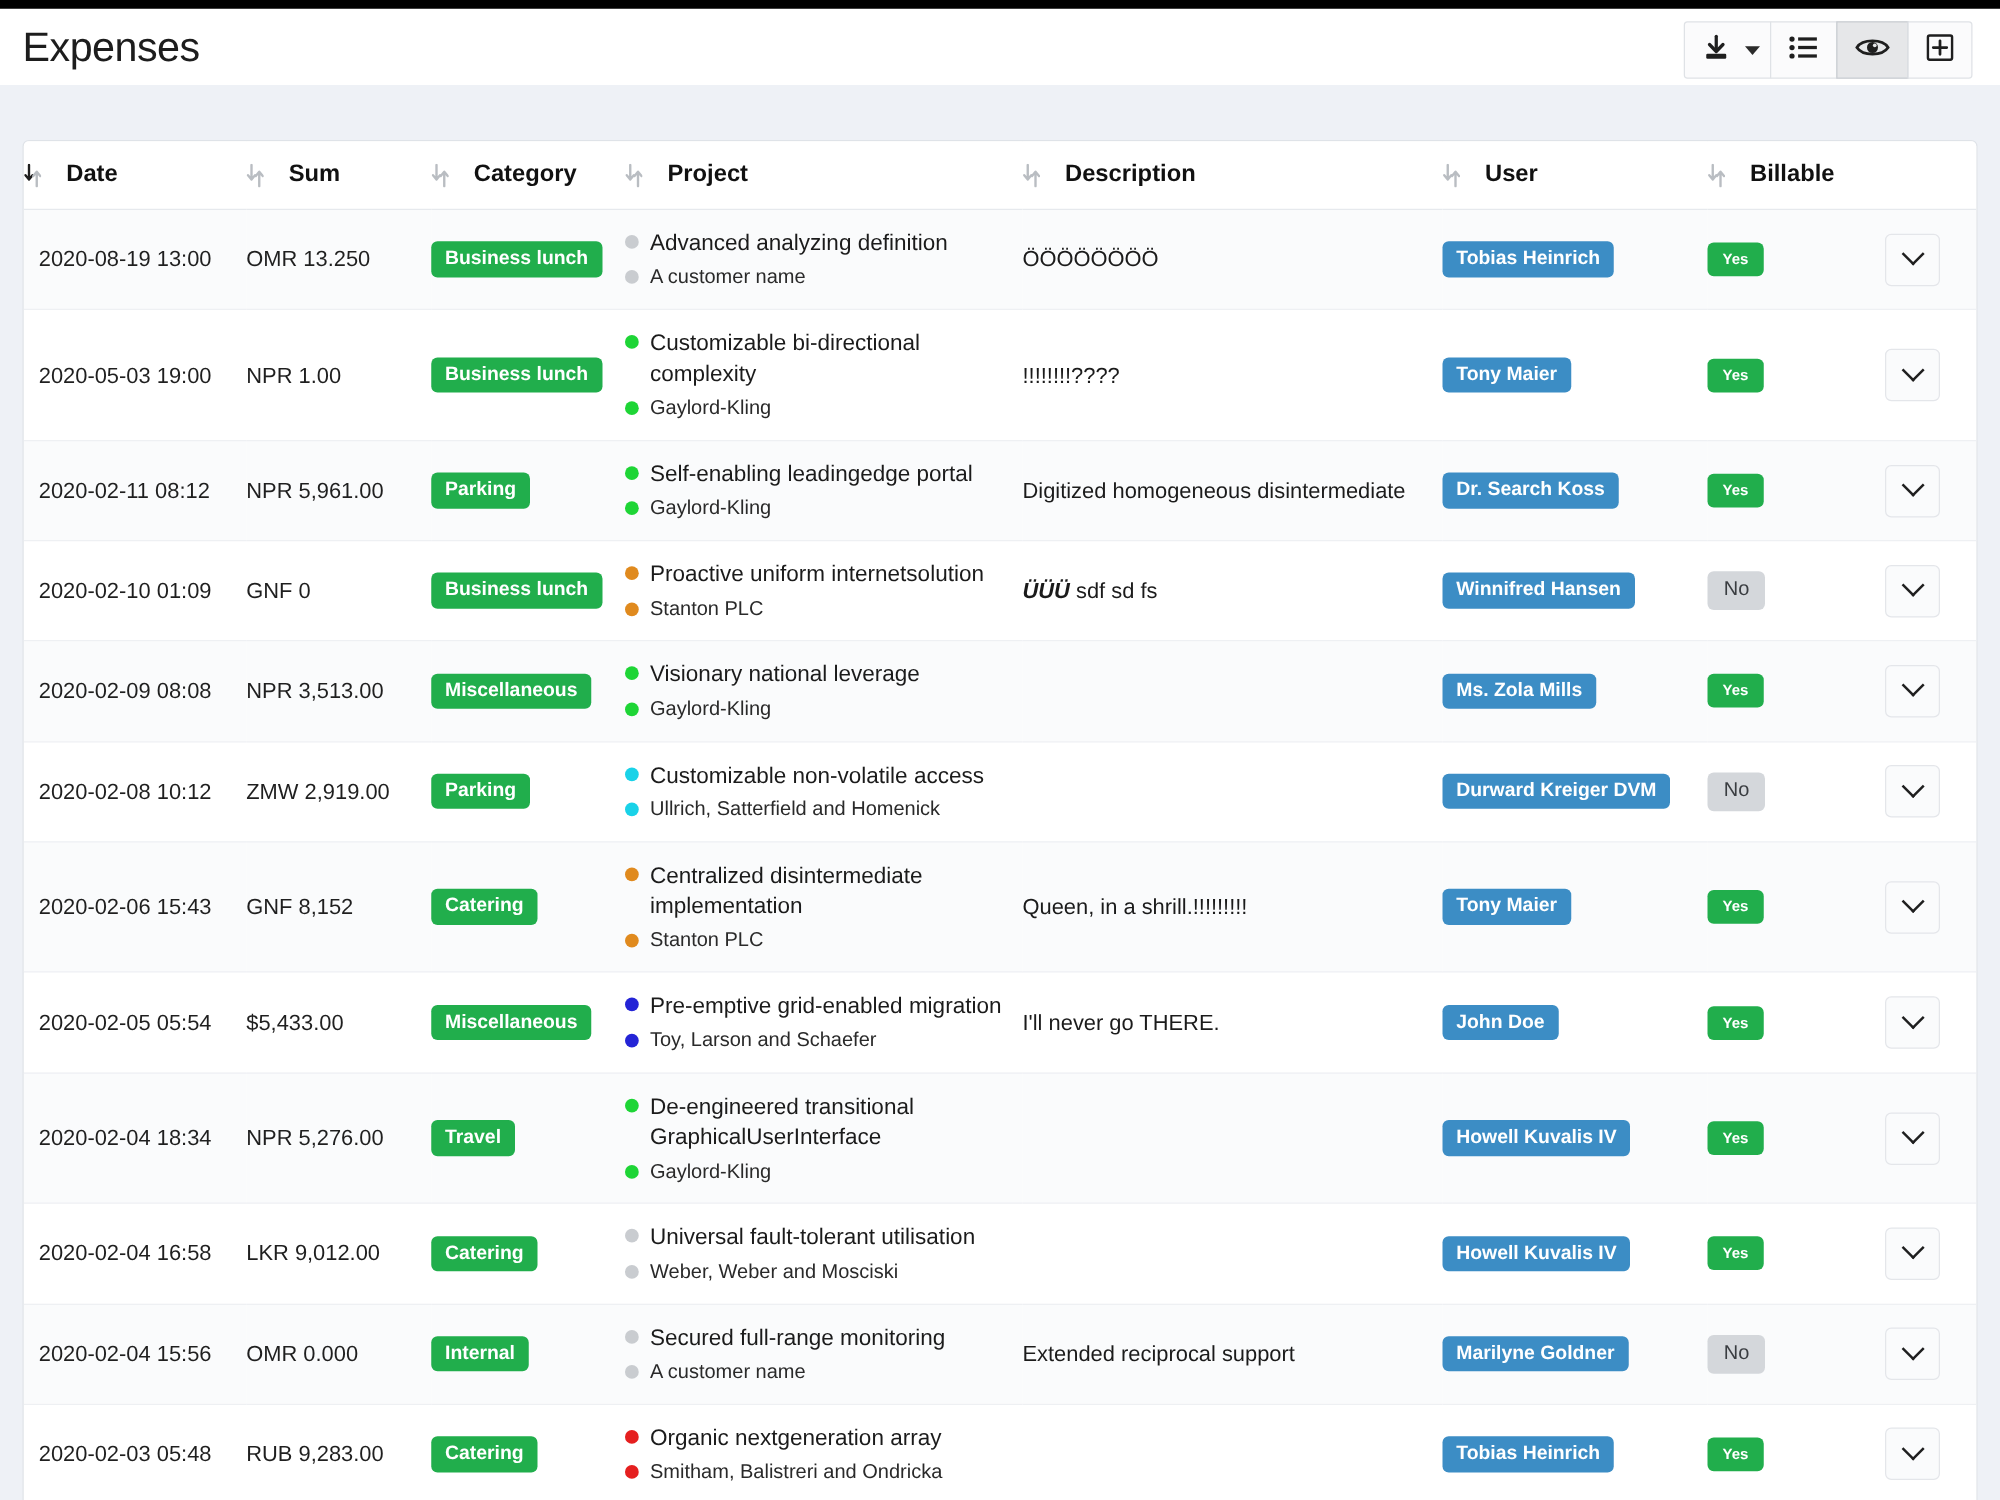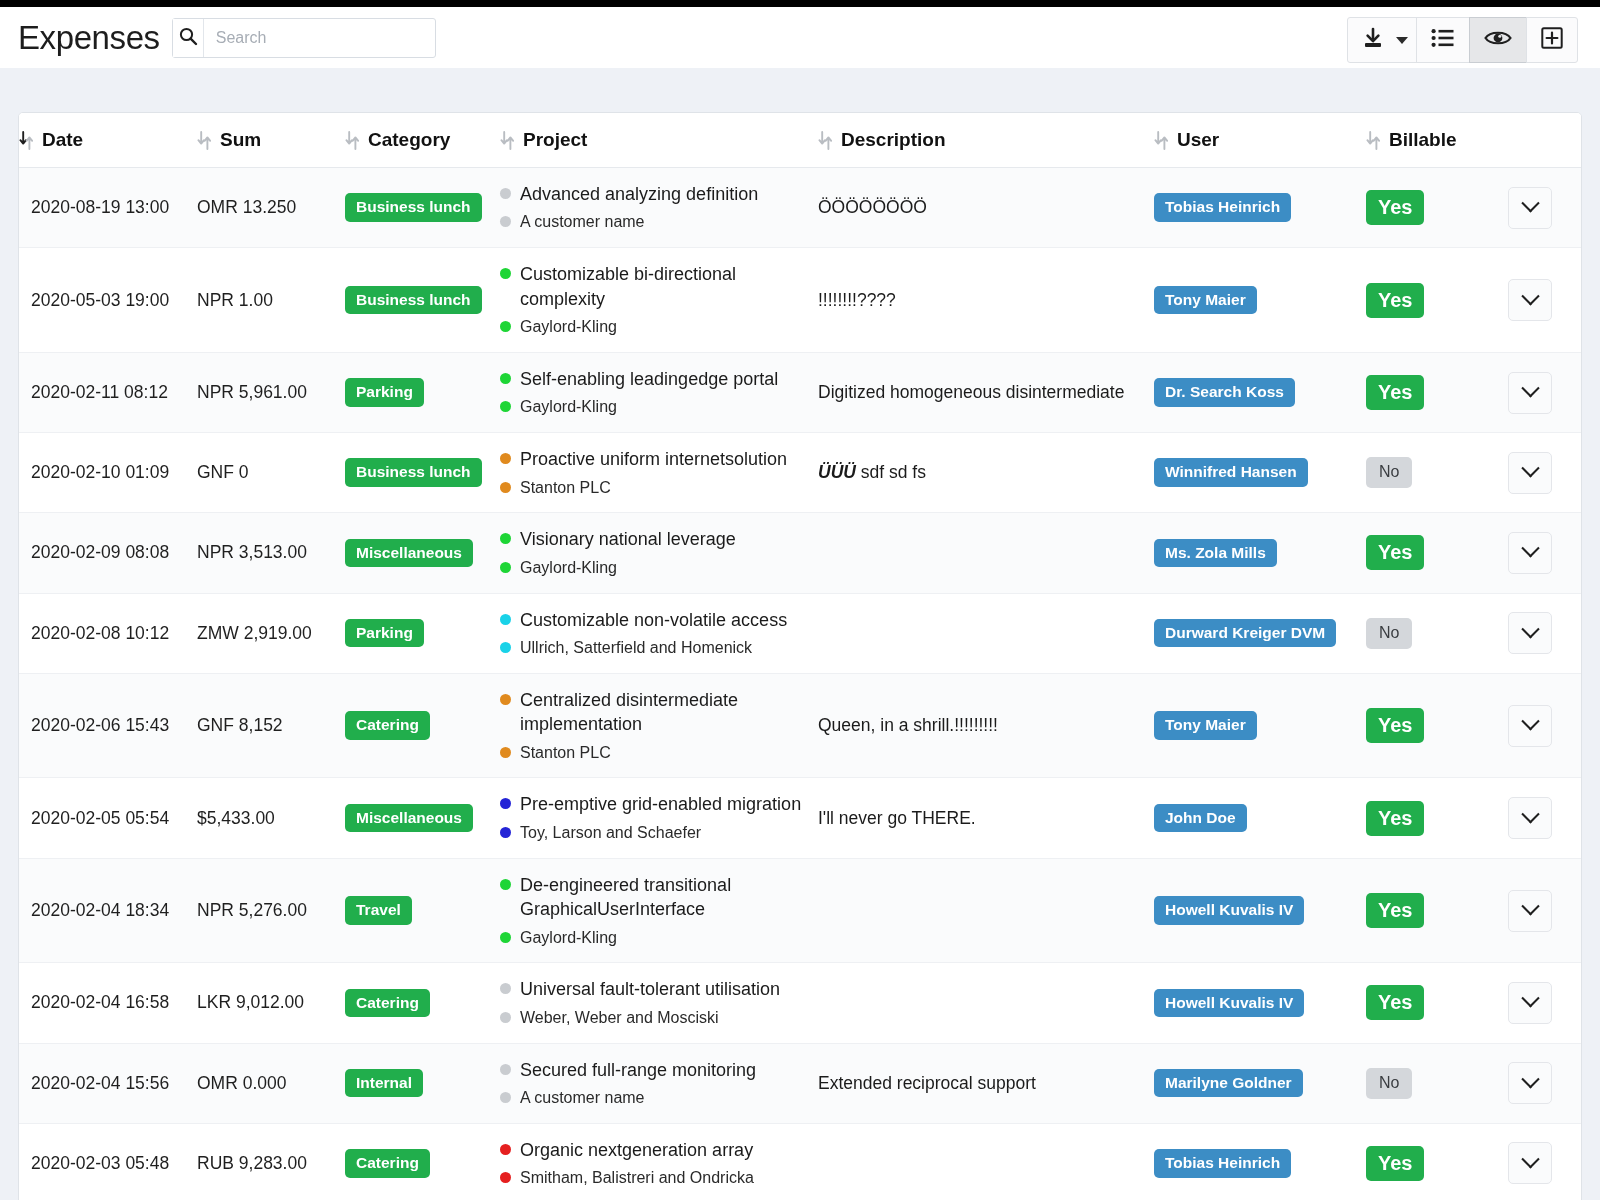--- a/index.html
+++ b/index.html
@@ -104,21 +104,21 @@
     text-align: left;
     font-size: 19px;
     font-weight: bold;
     color: #111;
     padding: 16px 10px 16px 0;
     border-bottom: 1px solid #e6e9ed;
     background: #fff;
     vertical-align: middle;
     white-space: nowrap;
   }
-  .th-inner { display: flex; align-items: center; gap: 9px; }
+  .th-inner { display: flex; align-items: center; gap: 20px; }
 
   col.c-date { width: 178px; }
   col.c-sum  { width: 148px; }
   col.c-cat  { width: 155px; }
   col.c-proj { width: 318px; }
   col.c-desc { width: 336px; }
   col.c-user { width: 212px; }
   col.c-bill { width: 142px; }
   col.c-act  { width: 75px; }
 
@@ -141,21 +141,21 @@
     font-size: 15.5px;
     font-weight: bold;
     padding: 6px 11px 7px;
     border-radius: 5px;
     line-height: 1;
     white-space: nowrap;
   }
   .badge.green { background: #21ae4c; }
   .badge.blue  { background: #3c8dc5; }
   .badge.gray  { background: #d4d7db; color: #3a3d41; font-weight: normal; font-size: 16px; padding: 7px 13px 8px; }
-  .badge.yes   { background: #21ae4c; padding: 7px 12px 8px; font-size: 20px; }
+  .badge.yes   { background: #21ae4c; padding: 7px 12px 8px; font-size: 12px; }
 
   .proj-line { display: flex; align-items: flex-start; gap: 9px; line-height: 1.36; }
   .proj-line + .proj-line { margin-top: 5px; }
   .dot {
     width: 11px; height: 11px; border-radius: 50%;
     flex: 0 0 11px;
     margin-top: 6px;
   }
   .proj-name { font-size: 18px; color: #1b1b1b; }
   .cust-name { font-size: 16px; color: #2a2a2a; }
@@ -181,31 +181,20 @@
   td.act { padding-right: 12px; }
 
   .sort-icon { display:block; }
 </style>
 </head>
 <body>
 
 <div class="topbar">
   <div class="app-title">Expenses</div>
 
-  <div class="search-group">
-    <div class="search-btn">
-      <span>
-        <svg width="20" height="20" viewBox="0 0 20 20" aria-hidden="true">
-          <circle cx="8.5" cy="8.5" r="5.6" fill="none" stroke="#1f1f1f" stroke-width="2"></circle>
-          <line x1="12.6" y1="12.6" x2="18" y2="18" stroke="#1f1f1f" stroke-width="2.4" stroke-linecap="round"></line>
-        </svg>
-      </span>
-    </div>
-    <input class="search-input" type="text" placeholder="Search" style="">
-  </div>
 
   <div class="toolbar">
     <div class="tb-btn combo">
       <span>
         <svg width="22" height="22" viewBox="0 0 22 22" aria-hidden="true">
           <path d="M11 2 v9" stroke="#1f1f1f" stroke-width="2.6" stroke-linecap="round"></path>
           <path d="M5.6 8.6 L11 14.2 L16.4 8.6" fill="none" stroke="#1f1f1f" stroke-width="2.6" stroke-linecap="round" stroke-linejoin="round"></path>
           <rect x="3" y="16" width="16" height="4" rx="1" fill="#1f1f1f"></rect>
         </svg>
       </span>

